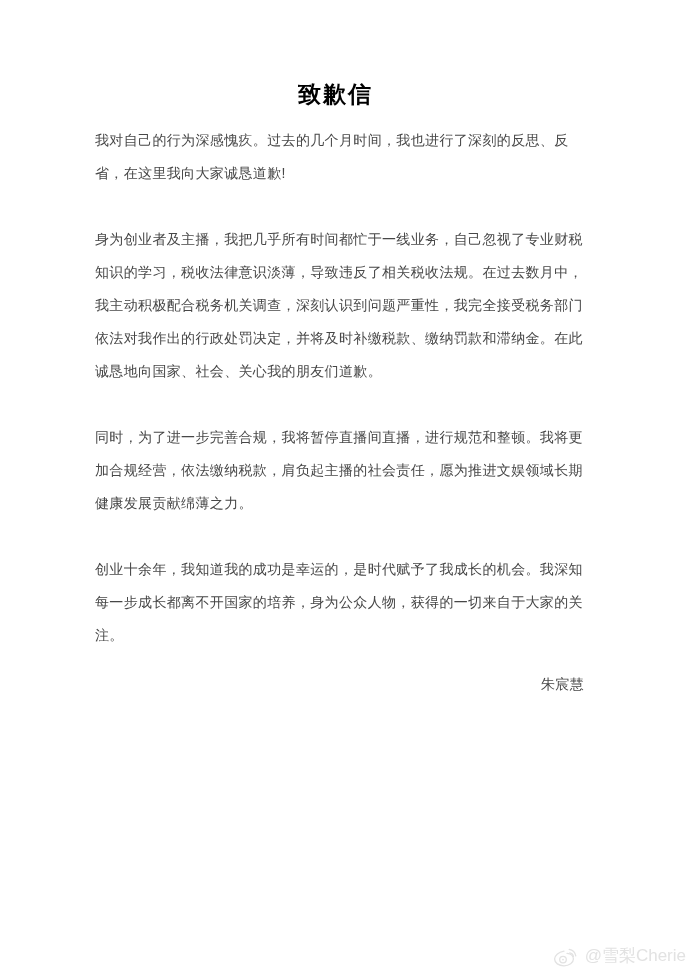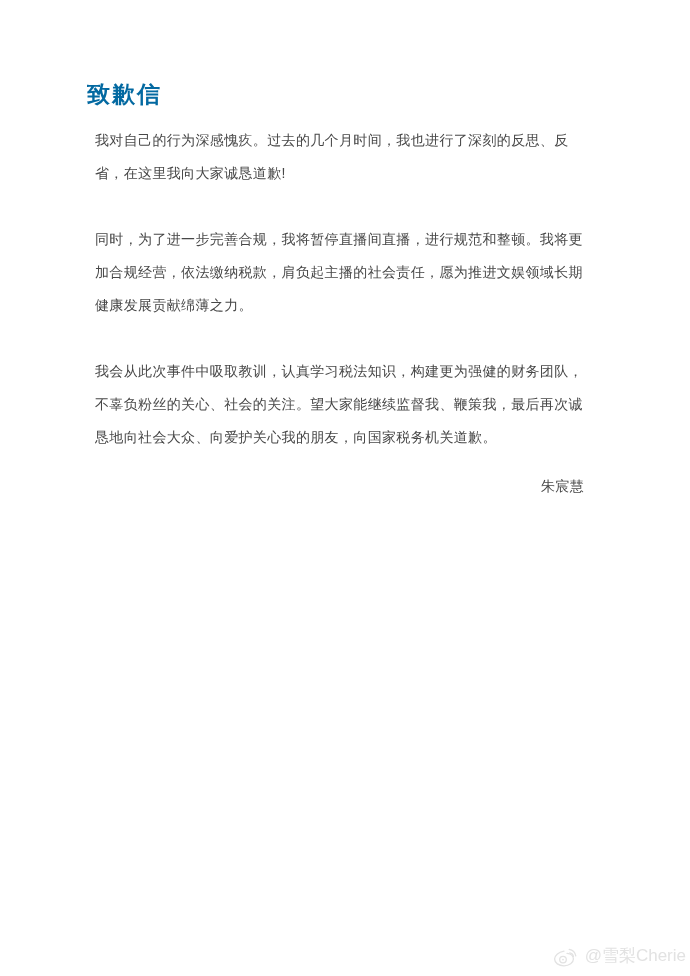--- a/index.html
+++ b/index.html
@@ -20,22 +20,22 @@
     top: 78px;
     left: 87px;
     width: 497px;
   }
   .letter-title {
     margin: 0 0 14px 0;
     font-size: 23px;
     line-height: 32px;
     font-weight: 700;
     letter-spacing: 2px;
-    color: #0369a1;
-    text-align: left;
+    color: #000000;
+    text-align: center;
   }
   .para {
     margin: 0 0 33px 8px;
     font-size: 14px;
     line-height: 33px;
     letter-spacing: 0.35px;
     color: #474747;
     text-align: left;
   }
   .para.tight {
@@ -71,25 +71,26 @@
 </head>
 <body>
 
 <div class="page">
 
   <div class="letter">
     <h1 class="letter-title">致歉信</h1>
 
     <p class="para">我对自己的行为深感愧疚。过去的几个月时间，我也进行了深刻的反思、反省，在这里我向大家诚恳道歉!</p>
 
+    <p class="para">身为创业者及主播，我把几乎所有时间都忙于一线业务，自己忽视了专业财税知识的学习，税收法律意识淡薄，导致违反了相关税收法规。在过去数月中，我主动积极配合税务机关调查，深刻认识到问题严重性，我完全接受税务部门依法对我作出的行政处罚决定，并将及时补缴税款、缴纳罚款和滞纳金。在此诚恳地向国家、社会、关心我的朋友们道歉。</p>
 
     <p class="para">同时，为了进一步完善合规，我将暂停直播间直播，进行规范和整顿。我将更加合规经营，依法缴纳税款，肩负起主播的社会责任，愿为推进文娱领域长期健康发展贡献绵薄之力。</p>
 
+    <p class="para tight">创业十余年，我知道我的成功是幸运的，是时代赋予了我成长的机会。我深知每一步成长都离不开国家的培养，身为公众人物，获得的一切来自于大家的关注。</p>
 
-    <p class="para tight">我会从此次事件中吸取教训，认真学习税法知识，构建更为强健的财务团队，不辜负粉丝的关心、社会的关注。望大家能继续监督我、鞭策我，最后再次诚恳地向社会大众、向爱护关心我的朋友，向国家税务机关道歉。</p>
 
     <div class="signature-line">朱宸慧</div>
 
   </div>
 
   <div class="watermark">
     <span class="wicon">
       <svg width="27" height="23" viewBox="0 0 27 23" xmlns="http://www.w3.org/2000/svg">
         <g fill="none" stroke="currentColor" stroke-width="1.3" stroke-linecap="round">
           <path d="M11 6.2 C5.2 7.2 1.6 10.8 1.6 14.1 c0 3.8 4.1 6.7 9.4 6.7 s9.4-3 9.4-6.8 c0-3-2.7-5.3-6.4-5.6"></path>

